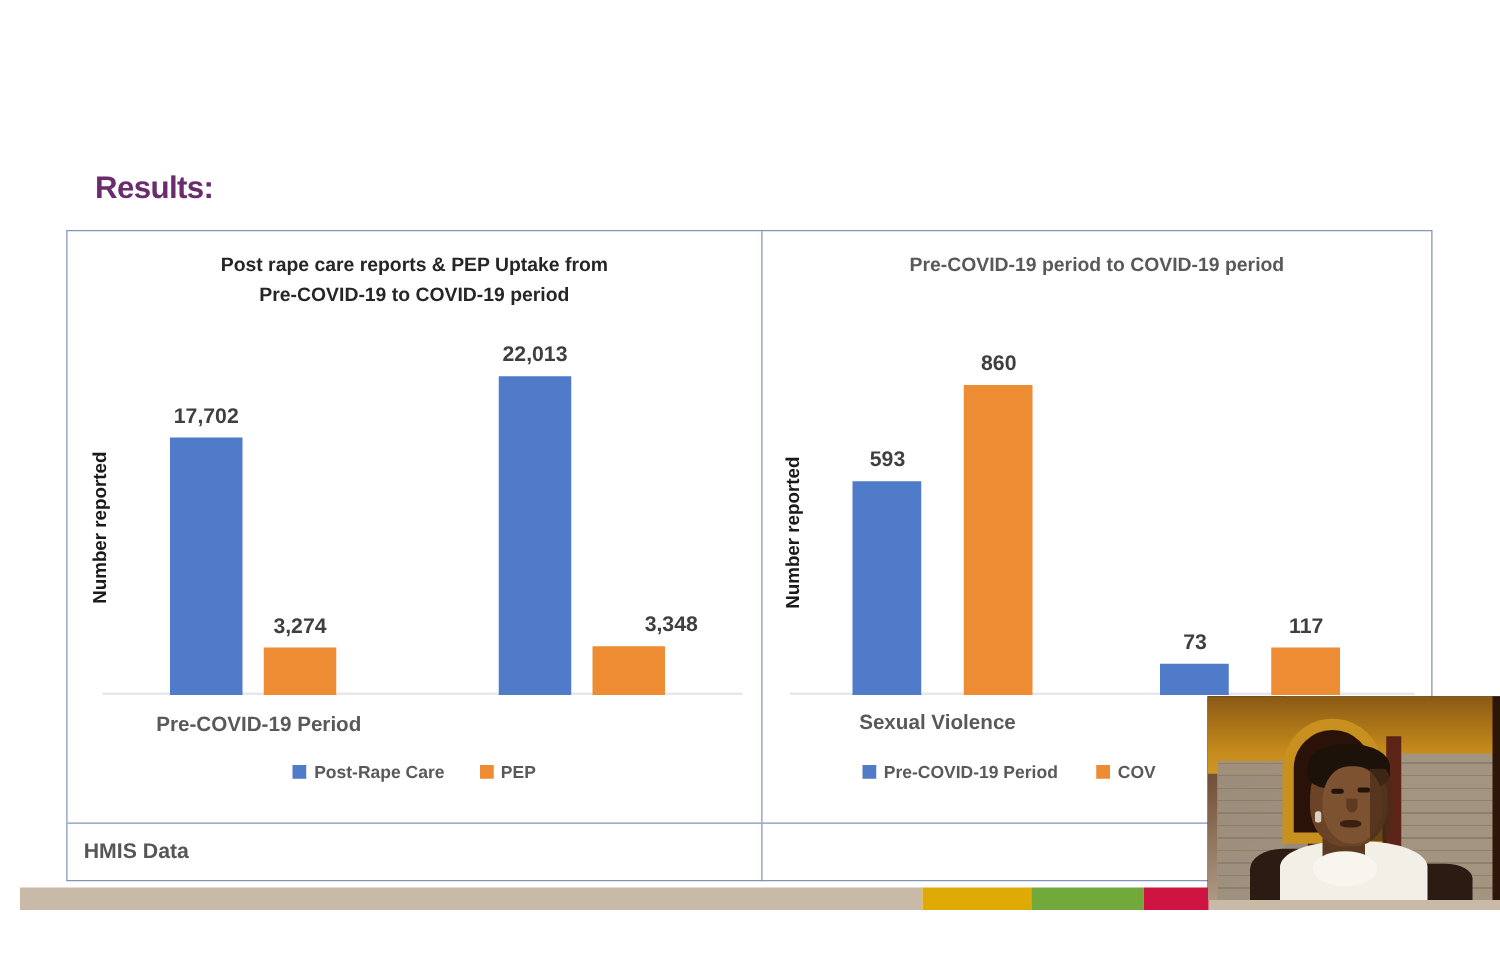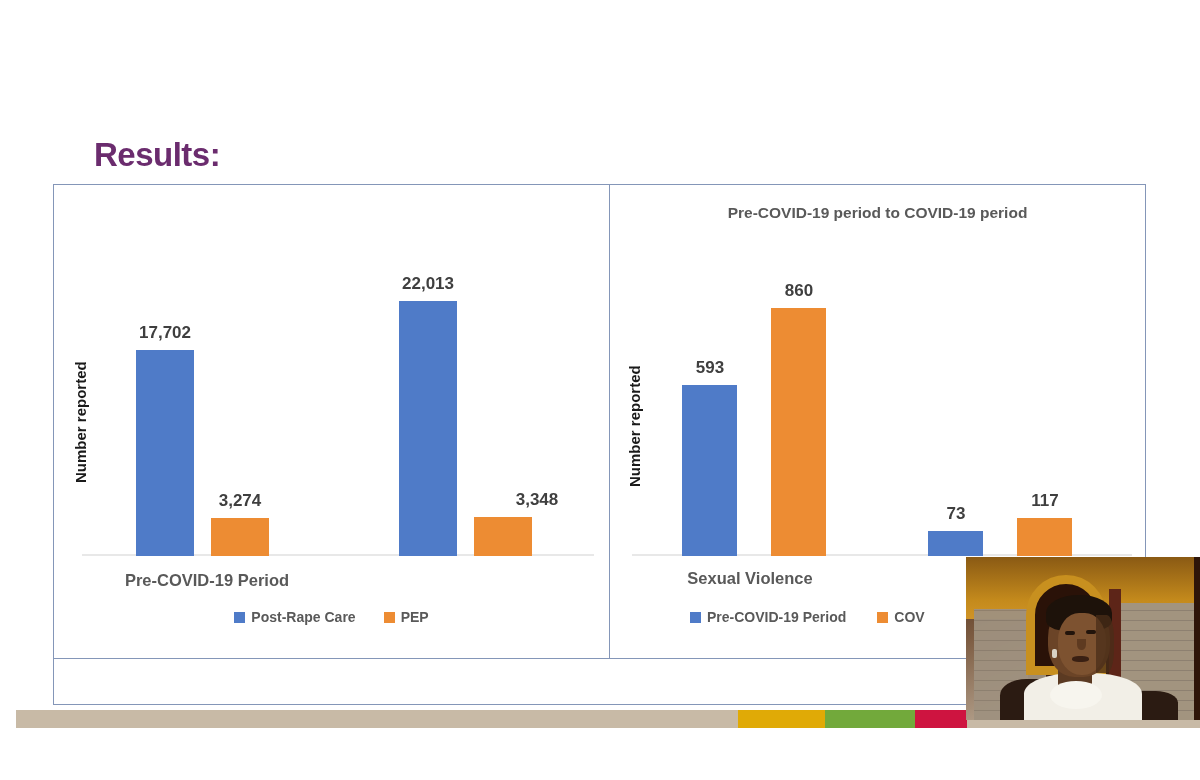--- a/index.html
+++ b/index.html
@@ -7,22 +7,22 @@
     width:1200px;height:780px;
     background:#ffffff;
     font-family:"Liberation Sans", sans-serif;
     overflow:hidden;
     position:relative;
   }
 
   
   #slide-title{
     position:absolute;
-    left:94px; top:138px;
-    font-size:33px;
+    left:76px; top:138px;
+    font-size:25px;
     font-weight:bold;
     color:#6B2C6E;
     letter-spacing:-0.5px;
     line-height:1;
   }
 
   
   #results-table{
     position:absolute;
     left:53px; top:184px;
@@ -203,20 +203,24 @@
 
 <div id="slide-title">Results:</div>
 
 <div id="results-table">
 
   <div class="table-row-charts">
 
     <div class="cell-left">
       <div class="chart-panel">
 
+        <div class="chart-title dark">
+          <div>Post rape care reports &amp; PEP Uptake from</div>
+          <div>Pre-COVID-19 to COVID-19 period</div>
+        </div>
 
         <div class="axis-title" style="left:18px; top:118px; height:180px;">Number reported</div>
 
         <div class="baseline" style="left:28px; width:512px; bottom:102px;"></div>
 
         <div class="bar blue" style="left:82px; width:58px; height:206px; bottom:102px;"></div>
         <div class="bar orange" style="left:157px; width:58px; height:38px; bottom:102px;"></div>
         <div class="bar blue" style="left:345px; width:58px; height:255px; bottom:102px;"></div>
         <div class="bar orange" style="left:420px; width:58px; height:39px; bottom:102px;"></div>
 
@@ -274,20 +278,23 @@
             <span class="swatch orange"></span>
             <span>COV</span>
           </span>
         </div>
 
       </div>
     </div>
   </div>
 
   <div class="table-row-footer">
+    <div class="cell-left">
+      <div class="footer-label">HMIS Data</div>
+    </div>
   </div>
 
 </div>
 
 <div id="color-strip">
   <span style="width:722px;background:#C8BAA6;"></span>
   <span style="width:87px;background:#E0AA06;"></span>
   <span style="width:90px;background:#72A93B;"></span>
   <span style="width:52px;background:#CE1440;"></span>
   <span style="width:233px;background:#C8BAA6;"></span>

